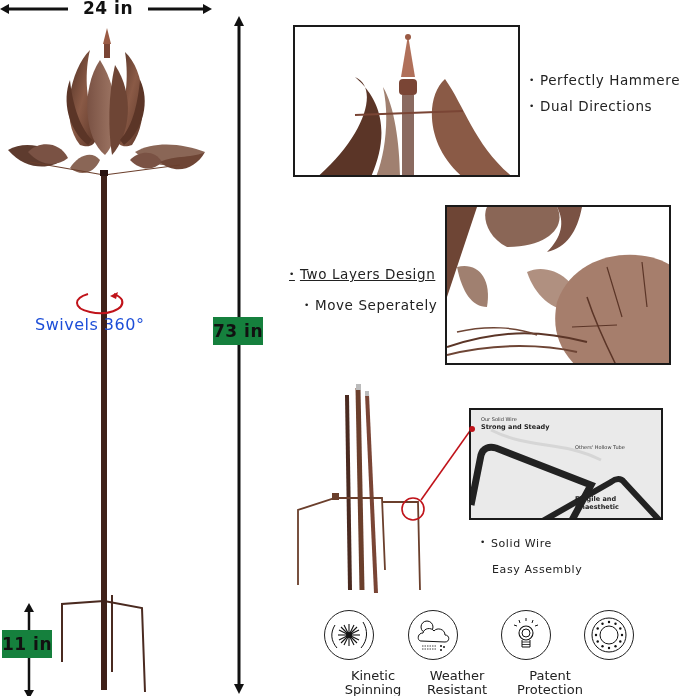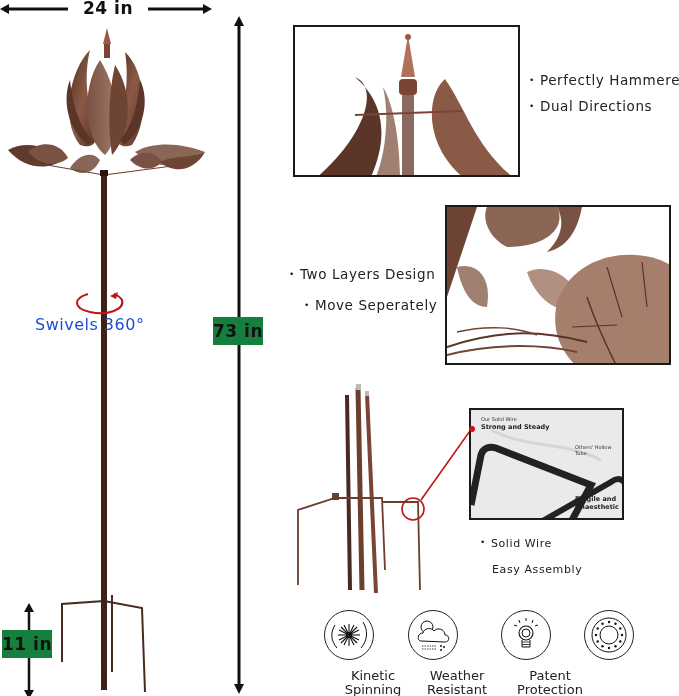--- a/index.html
+++ b/index.html
@@ -105,21 +105,21 @@
     <rect x="107" y="68" width="12" height="90" fill="#8a6a60"></rect>
     <path d="M60 50 C85 60 70 110 20 152 L75 152 C90 120 95 80 60 50Z" fill="#5b3527"></path>
     <path d="M150 52 C130 70 130 120 170 152 L220 152 C180 120 170 80 150 52Z" fill="#8a5a46"></path>
     <path d="M88 60 C95 90 90 130 80 152 L105 152 C105 120 100 80 88 60Z" fill="#a08070"></path>
     <line x1="60" y1="88" x2="168" y2="84" stroke="#7a4535" stroke-width="2"></line>
   </svg>
 </div>
 <div class="bullet" style="left:529px;top:72px;">Perfectly Hammered</div>
 <div class="bullet" style="left:529px;top:98px;">Dual Directions</div>
 
-<div class="bullet" style="left:289px;top:266px;">Two Layers Design</div>
+<div class="bullet" style="left:289px;top:266px;text-decoration:underline;">Two Layers Design</div>
 <div class="bullet" style="left:304px;top:297px;">Move Seperately</div>
 <div class="inset" style="left:445px;top:205px;width:226px;height:160px;">
   <svg width="226" height="160" viewBox="0 0 226 160">
     <path d="M0 0 L30 0 C20 30 10 60 0 90Z" fill="#6e4535"></path>
     <path d="M40 0 L110 0 C120 20 100 40 60 40 C40 30 35 10 40 0Z" fill="#8a6656"></path>
     <path d="M110 0 L135 0 C130 25 120 40 100 45 C115 30 118 15 110 0Z" fill="#7a5244"></path>
     <path d="M10 60 C30 55 45 70 40 100 C25 100 15 85 10 60Z" fill="#a08070"></path>
     <path d="M80 65 C100 55 130 70 135 100 C115 110 90 95 80 65Z" fill="#b09080"></path>
     <path d="M110 95 C130 40 200 40 226 60 L226 160 L130 160 C110 140 105 120 110 95Z" fill="#a67e6c"></path>
     <path d="M140 90 C150 120 160 140 170 160" stroke="#5b3527" stroke-width="1.5" fill="none"></path>
@@ -136,21 +136,21 @@
   <rect x="66" y="4" width="5" height="6" fill="#bbb"></rect>
   <line x1="77" y1="14" x2="86" y2="213" stroke="#7a4535" stroke-width="4"></line>
   <rect x="75" y="11" width="4" height="5" fill="#bbb"></rect>
   <polyline points="8,205 8,130 45,118 92,118 95,190" fill="none" stroke="#6b3f2c" stroke-width="1.8"></polyline>
   <polyline points="92,122 128,122 130,210" fill="none" stroke="#6b3f2c" stroke-width="1.8"></polyline>
   <rect x="42" y="113" width="7" height="7" fill="#6b3f2c"></rect>
   <circle cx="123" cy="129" r="11" fill="none" stroke="#c0131a" stroke-width="1.6"></circle>
   <line x1="131" y1="120" x2="182" y2="48" stroke="#c0131a" stroke-width="1.6"></line>
 </svg>
 
-<div class="inset" style="left:469px;top:408px;width:155px;height:112px;background:#ececec;">
+<div class="inset" style="left:469px;top:408px;width:194px;height:112px;background:#ececec;">
   <svg width="194" height="112" viewBox="0 0 194 112" style="position:absolute;left:0;top:0;">
     <rect width="194" height="112" fill="#eaeaea"></rect>
     <path d="M20 20 C60 40 90 30 130 50" stroke="#d6d6d6" stroke-width="3" fill="none"></path>
     <path d="M0 95 L10 45 C12 38 18 36 25 38 L120 75 L100 112" fill="none" stroke="#222" stroke-width="7"></path>
     <path d="M70 112 L140 72 C145 68 150 68 153 72 L190 112" fill="none" stroke="#222" stroke-width="6"></path>
   </svg>
   <div style="position:absolute;left:10px;top:6px;font-size:5px;color:#333;">Our Solid Wire</div>
   <div style="position:absolute;left:10px;top:13px;font-size:6.5px;font-weight:bold;color:#222;">Strong and Steady</div>
   <div style="position:absolute;left:104px;top:34px;font-size:5px;color:#333;">Others' Hollow Tube</div>
   <div style="position:absolute;left:104px;top:41px;font-size:6.5px;font-weight:bold;color:#222;margin-top:44px;">Fragile and Unaesthetic</div>

